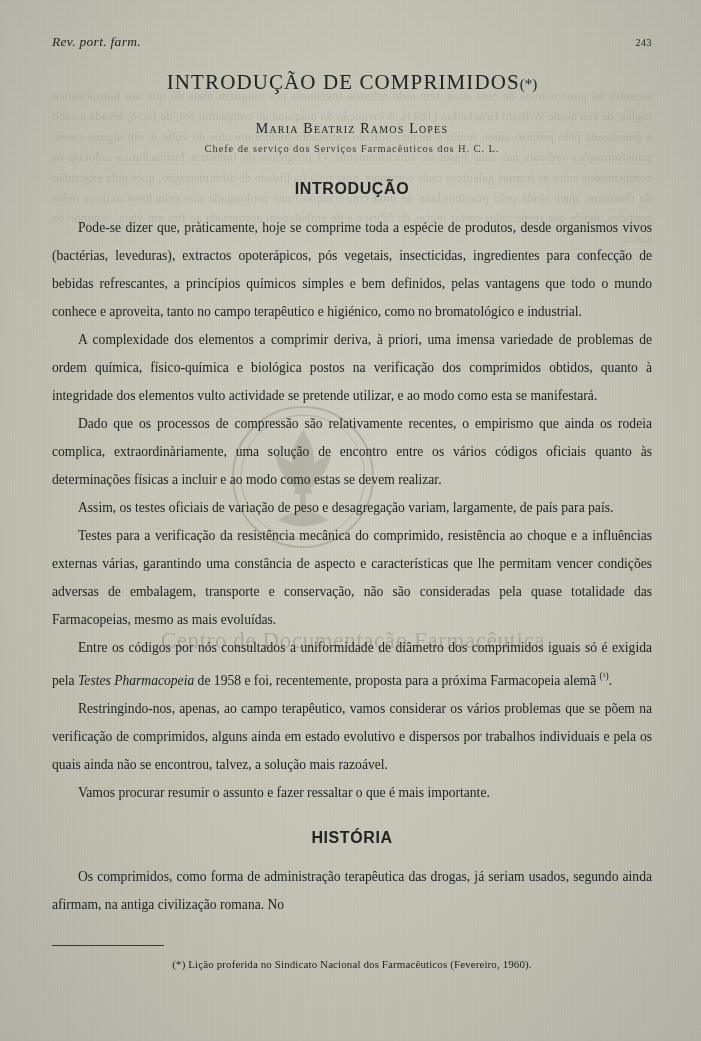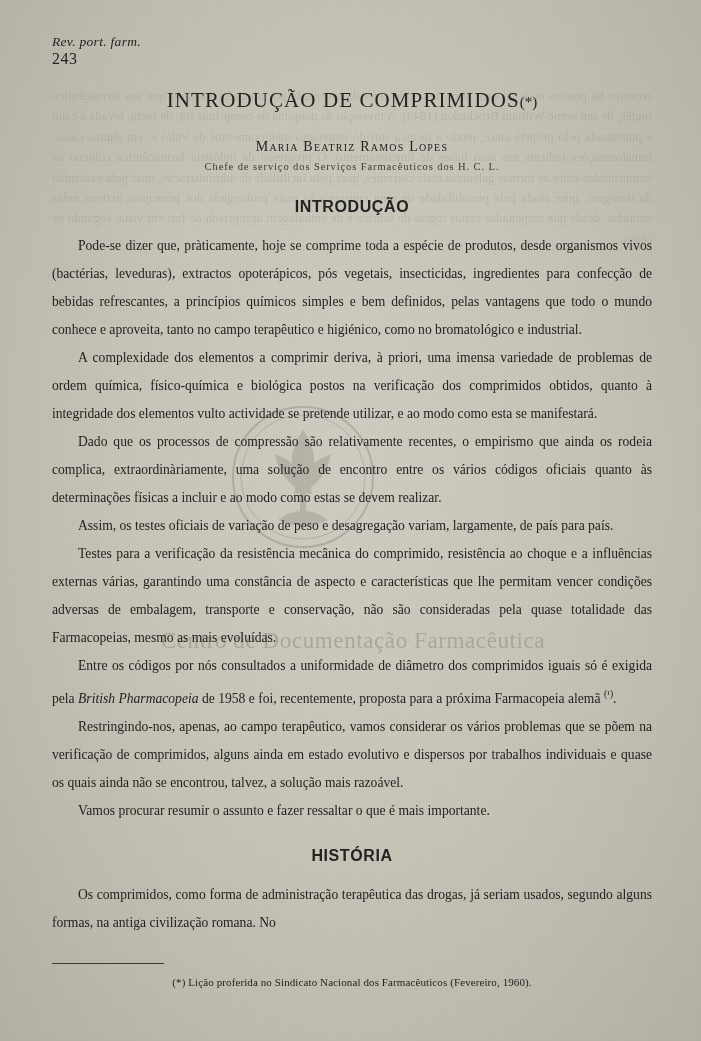--- a/index.html
+++ b/index.html
@@ -54,28 +54,27 @@
     top: 34px;
     width: 600px;
     color: #232321;
   }
   .running-head {
     display: flex;
     justify-content: space-between;
     align-items: baseline;
     font-size: 13.5px;
     margin-bottom: 20px;
-    flex-direction: column;
   }
   .running-head .jrnl {
     font-style: italic;
     letter-spacing: .3px;
   }
   .running-head .pageno {
-    font-size: 16px;
+    font-size: 10px;
     letter-spacing: .5px;
   }
   h1.title {
     text-align: center;
     font-size: 21px;
     font-weight: normal;
     letter-spacing: 1.1px;
     margin: 6px 0 26px 0;
     font-family: "Liberation Serif", serif;
   }
@@ -202,25 +201,25 @@
     <div class="author">Maria Beatriz Ramos Lopes</div>
     <div class="affil">Chefe de serviço dos Serviços Farmacêuticos dos H. C. L.</div>
 
     <h2 class="section">INTRODUÇÃO</h2>
 
     <p class="body">Pode-se dizer que, pràticamente, hoje se comprime toda a espécie de produtos, desde organismos vivos (bactérias, leveduras), extractos opoterápicos, pós vegetais, insecticidas, ingredientes para confecção de bebidas refrescantes, a princípios químicos simples e bem definidos, pelas vantagens que todo o mundo conhece e aproveita, tanto no campo terapêutico e higiénico, como no bromatológico e industrial.</p>
     <p class="body">A complexidade dos elementos a comprimir deriva, à priori, uma imensa variedade de problemas de ordem química, físico-química e biológica postos na verificação dos comprimidos obtidos, quanto à integridade dos elementos vulto actividade se pretende utilizar, e ao modo como esta se manifestará.</p>
     <p class="body">Dado que os processos de compressão são relativamente recentes, o empirismo que ainda os rodeia complica, extraordinàriamente, uma solução de encontro entre os vários códigos oficiais quanto às determinações físicas a incluir e ao modo como estas se devem realizar.</p>
     <p class="body">Assim, os testes oficiais de variação de peso e desagregação variam, largamente, de país para país.</p>
     <p class="body">Testes para a verificação da resistência mecânica do comprimido, resistência ao choque e a influências externas várias, garantindo uma constância de aspecto e características que lhe permitam vencer condições adversas de embalagem, transporte e conservação, não são consideradas pela quase totalidade das Farmacopeias, mesmo as mais evoluídas.</p>
-    <p class="body">Entre os códigos por nós consultados a uniformidade de diâmetro dos comprimidos iguais só é exigida pela <span class="it">British Pharmacopeia</span> de 1958 e foi, recentemente, proposta para a próxima Farmacopeia alemã <span class="sup">(¹)</span>.</p>
-    <p class="body">Restringindo-nos, apenas, ao campo terapêutico, vamos considerar os vários problemas que se põem na verificação de comprimidos, alguns ainda em estado evolutivo e dispersos por trabalhos individuais e quase os quais ainda não se encontrou, talvez, a solução mais razoável.</p>
+    <p class="body">Entre os códigos por nós consultados a uniformidade de diâmetro dos comprimidos iguais só é exigida pela <span class="it">Testes Pharmacopeia</span> de 1958 e foi, recentemente, proposta para a próxima Farmacopeia alemã <span class="sup">(¹)</span>.</p>
+    <p class="body">Restringindo-nos, apenas, ao campo terapêutico, vamos considerar os vários problemas que se põem na verificação de comprimidos, alguns ainda em estado evolutivo e dispersos por trabalhos individuais e pela os quais ainda não se encontrou, talvez, a solução mais razoável.</p>
     <p class="body">Vamos procurar resumir o assunto e fazer ressaltar o que é mais importante.</p>
 
     <h2 class="section">HISTÓRIA</h2>
 
-    <p class="body">Os comprimidos, como forma de administração terapêutica das drogas, já seriam usados, segundo alguns formas, na antiga civilização romana. No</p>
+    <p class="body">Os comprimidos, como forma de administração terapêutica das drogas, já seriam usados, segundo ainda afirmam, na antiga civilização romana. No</p>
 
     <div class="rule"></div>
     <p class="footnote">(*) Lição proferida no Sindicato Nacional dos Farmacêuticos (Fevereiro, 1960).</p>
 
   </div>
 </div>
 
 </body></html>

